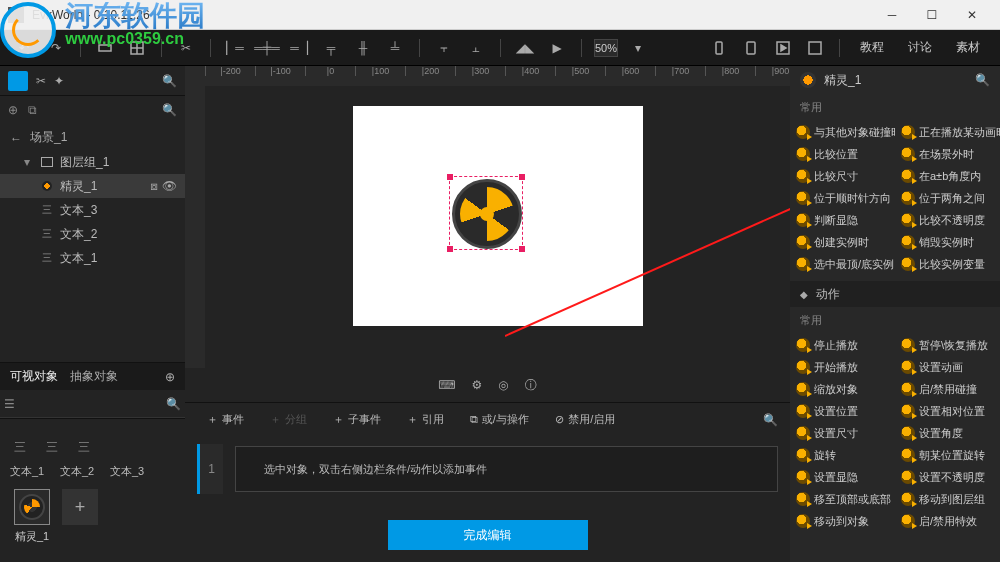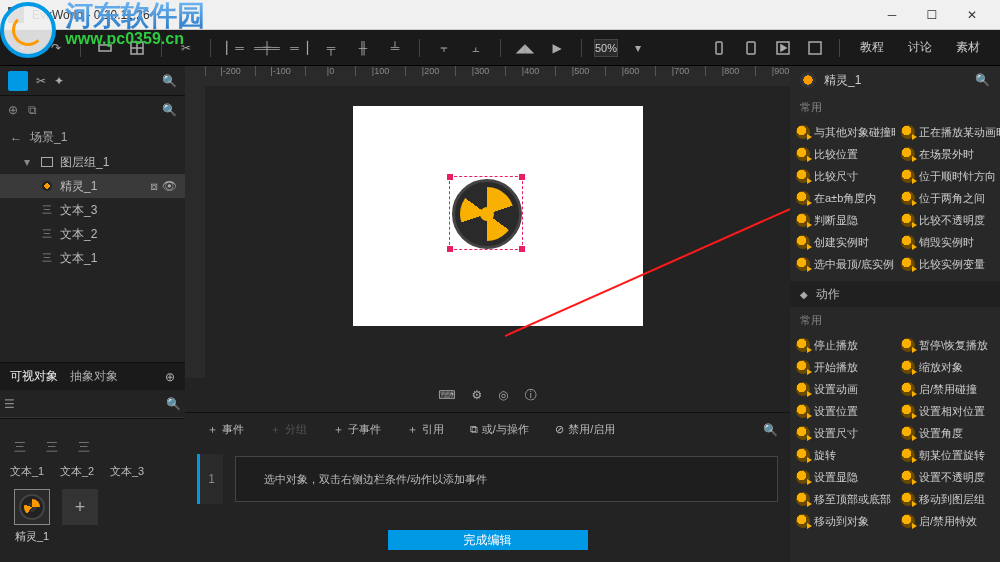--- a/index.html
+++ b/index.html
@@ -91,21 +91,21 @@
 
 
 .canvas-btm-icons { height: 34px; display: flex; align-items: center; justify-content: center; gap: 16px; color: #aaa; }
 .event-toolbar { height: 34px; display: flex; align-items: center; padding: 0 12px; gap: 6px; border-top: 1px solid #111; background: #232323; }
 .event-btn { display: flex; align-items: center; gap: 4px; padding: 4px 10px; color: #bbb; cursor: pointer; font-size: 11px; }
 .event-btn.dim { color: #555; }
 .event-toolbar .search { margin-left: auto; color: #888; }
 .event-row { display: flex; align-items: center; padding: 8px 12px; gap: 12px; }
 .event-num-box { width: 26px; height: 50px; background: #2a2a2a; display: flex; align-items: center; justify-content: center; color: #888; border-left: 3px solid #0099e5; }
 .event-desc-box { flex: 1; height: 46px; border: 1px solid #444; background: #1e1e1e; display: flex; align-items: center; padding: 0 28px; color: #bbb; font-size: 11px; }
-.finish-btn { margin: 18px auto 12px; width: 200px; height: 20px; background: #0099e5; color: #fff; display: flex; align-items: center; justify-content: center; cursor: pointer; font-size: 12px; }
+.finish-btn { margin: 18px auto 12px; width: 200px; height: 30px; background: #0099e5; color: #fff; display: flex; align-items: center; justify-content: center; cursor: pointer; font-size: 12px; }
 
 
 .rightcol { width: 210px; background: #282828; display: flex; flex-direction: column; overflow-y: auto; }
 .right-header { height: 28px; display: flex; align-items: center; padding: 0 10px; gap: 8px; }
 .right-header .sprite-ico { width: 16px; height: 16px; border-radius: 50%; background: radial-gradient(#f90 40%, #333 41%); }
 .right-header .search { margin-left: auto; color: #888; }
 .right-section-hdr { height: 26px; display: flex; align-items: center; padding: 0 10px; gap: 8px; background: #202020; color: #bbb; }
 .right-section-hdr .stack-icon::before { content: "◆"; color: #aaa; font-size: 10px; }
 .right-subhdr { padding: 6px 10px; color: #888; font-size: 11px; }
 .action-grid { display: grid; grid-template-columns: 1fr 1fr; }
@@ -378,25 +378,25 @@
         <div class="action-item">
           <span class="ico"></span>
           <span>在场景外时</span>
         </div>
         <div class="action-item">
           <span class="ico"></span>
           <span>比较尺寸</span>
         </div>
         <div class="action-item">
           <span class="ico"></span>
+          <span>在a±b角度内</span>
+        </div>
+        <div class="action-item">
+          <span class="ico"></span>
           <span>位于顺时针方向</span>
-        </div>
-        <div class="action-item">
-          <span class="ico"></span>
-          <span>在a±b角度内</span>
         </div>
         <div class="action-item">
           <span class="ico"></span>
           <span>位于两角之间</span>
         </div>
         <div class="action-item">
           <span class="ico"></span>
           <span>判断显隐</span>
         </div>
         <div class="action-item">
@@ -433,25 +433,25 @@
         <div class="action-item">
           <span class="ico"></span>
           <span>暂停\恢复播放</span>
         </div>
         <div class="action-item">
           <span class="ico"></span>
           <span>开始播放</span>
         </div>
         <div class="action-item">
           <span class="ico"></span>
+          <span>设置动画</span>
+        </div>
+        <div class="action-item">
+          <span class="ico"></span>
           <span>缩放对象</span>
-        </div>
-        <div class="action-item">
-          <span class="ico"></span>
-          <span>设置动画</span>
         </div>
         <div class="action-item">
           <span class="ico"></span>
           <span>启/禁用碰撞</span>
         </div>
         <div class="action-item">
           <span class="ico"></span>
           <span>设置位置</span>
         </div>
         <div class="action-item">

